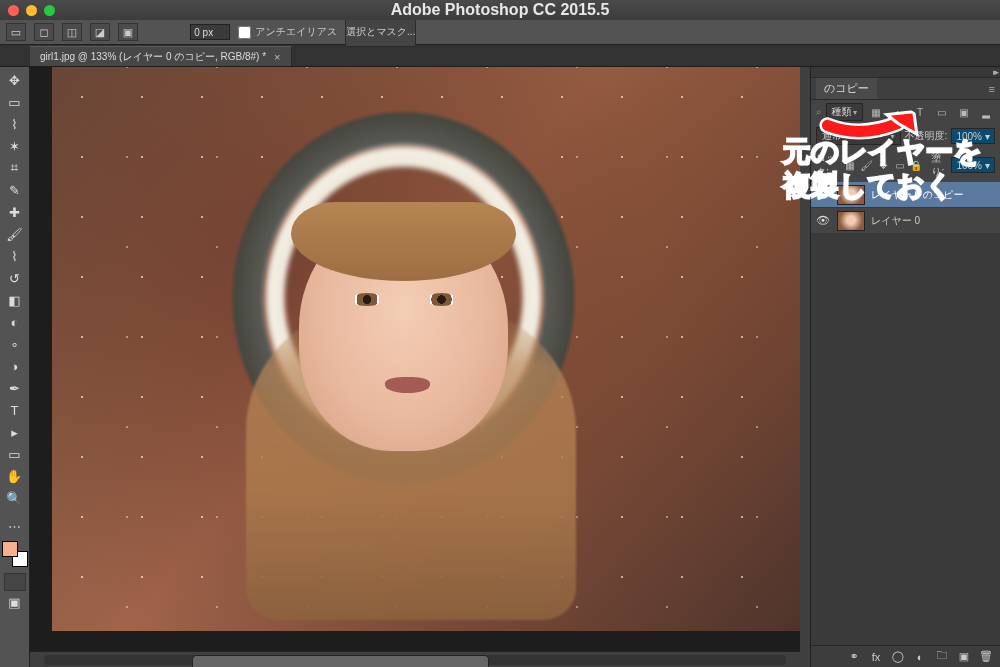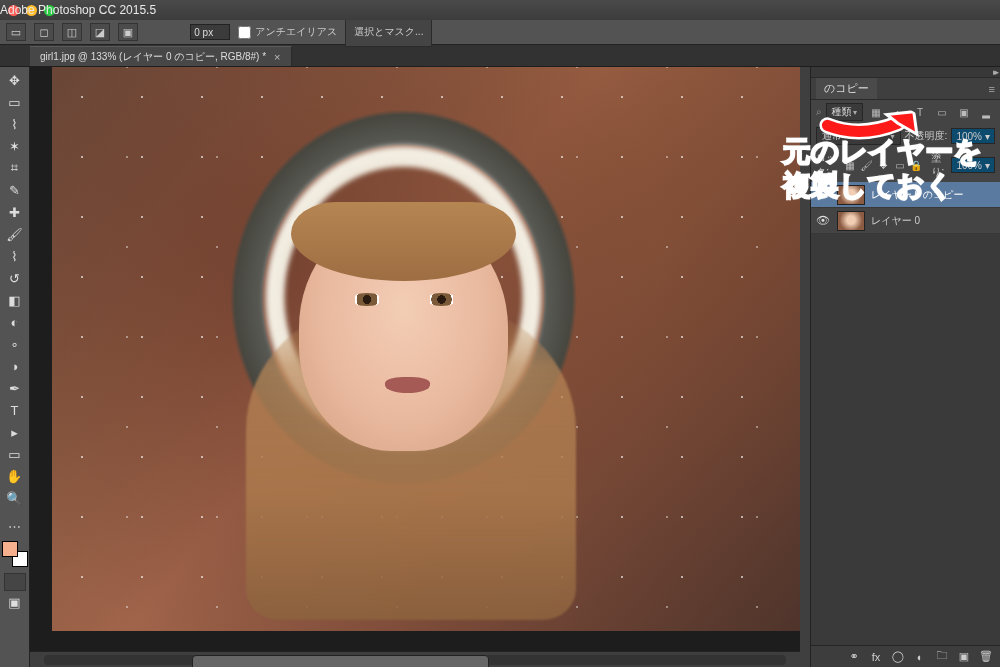--- a/index.html
+++ b/index.html
@@ -20,22 +20,22 @@
     position: relative;
   }
   .traffic {
     display: flex; gap: 7px; padding-left: 8px;
   }
   .light { width: 11px; height: 11px; border-radius: 50%; }
   .red { background:#ff5f57; }
   .yellow { background:#ffbd2e; }
   .green { background:#28c940; }
   .app-title {
-    position:absolute; left:0; right:0; 
-    font-size: 12px; color:#e8e8e8; pointer-events:none;
+    position:absolute; left:0; right:0; text-align:center;
+    font-size: 16px; color:#e8e8e8; pointer-events:none;font-weight:bold;
   }
   
   .optionsbar {
     height: 25px;
     background: #535353;
     border-bottom: 1px solid #222;
     display:flex; align-items:center; gap:8px;
     padding-left:6px;
     font-size:10px;
   }
@@ -43,21 +43,21 @@
     width:20px; height:18px; border:1px solid #333; background:#4b4b4b;
     display:flex; align-items:center; justify-content:center; font-size:11px;
   }
   .ob-label { color:#ddd;margin-top:44px; }
   .ob-input {
     width:40px; height:16px; background:#3b3b3b; border:1px solid #222;
     color:#ddd; font-size:10px; padding:0 3px;
   }
   .ob-check { display:flex; align-items:center; gap:4px; }
   .ob-dropdown {
-    height:30px; background:#444; border:1px solid #2b2b2b; padding:0 8px;
+    height:30px; background:#444; border:1px solid #2b2b2b; padding:0 0;
     display:flex; align-items:center; font-size:10px;
   }
   
   .tabstrip {
     height:22px; background:#323232; display:flex; align-items:flex-end;
     border-bottom:1px solid #1e1e1e;
   }
   .doctab {
     height:20px; background:#474747; color:#ddd; font-size:10px;
     padding:0 10px; display:flex; align-items:center; gap:8px;

